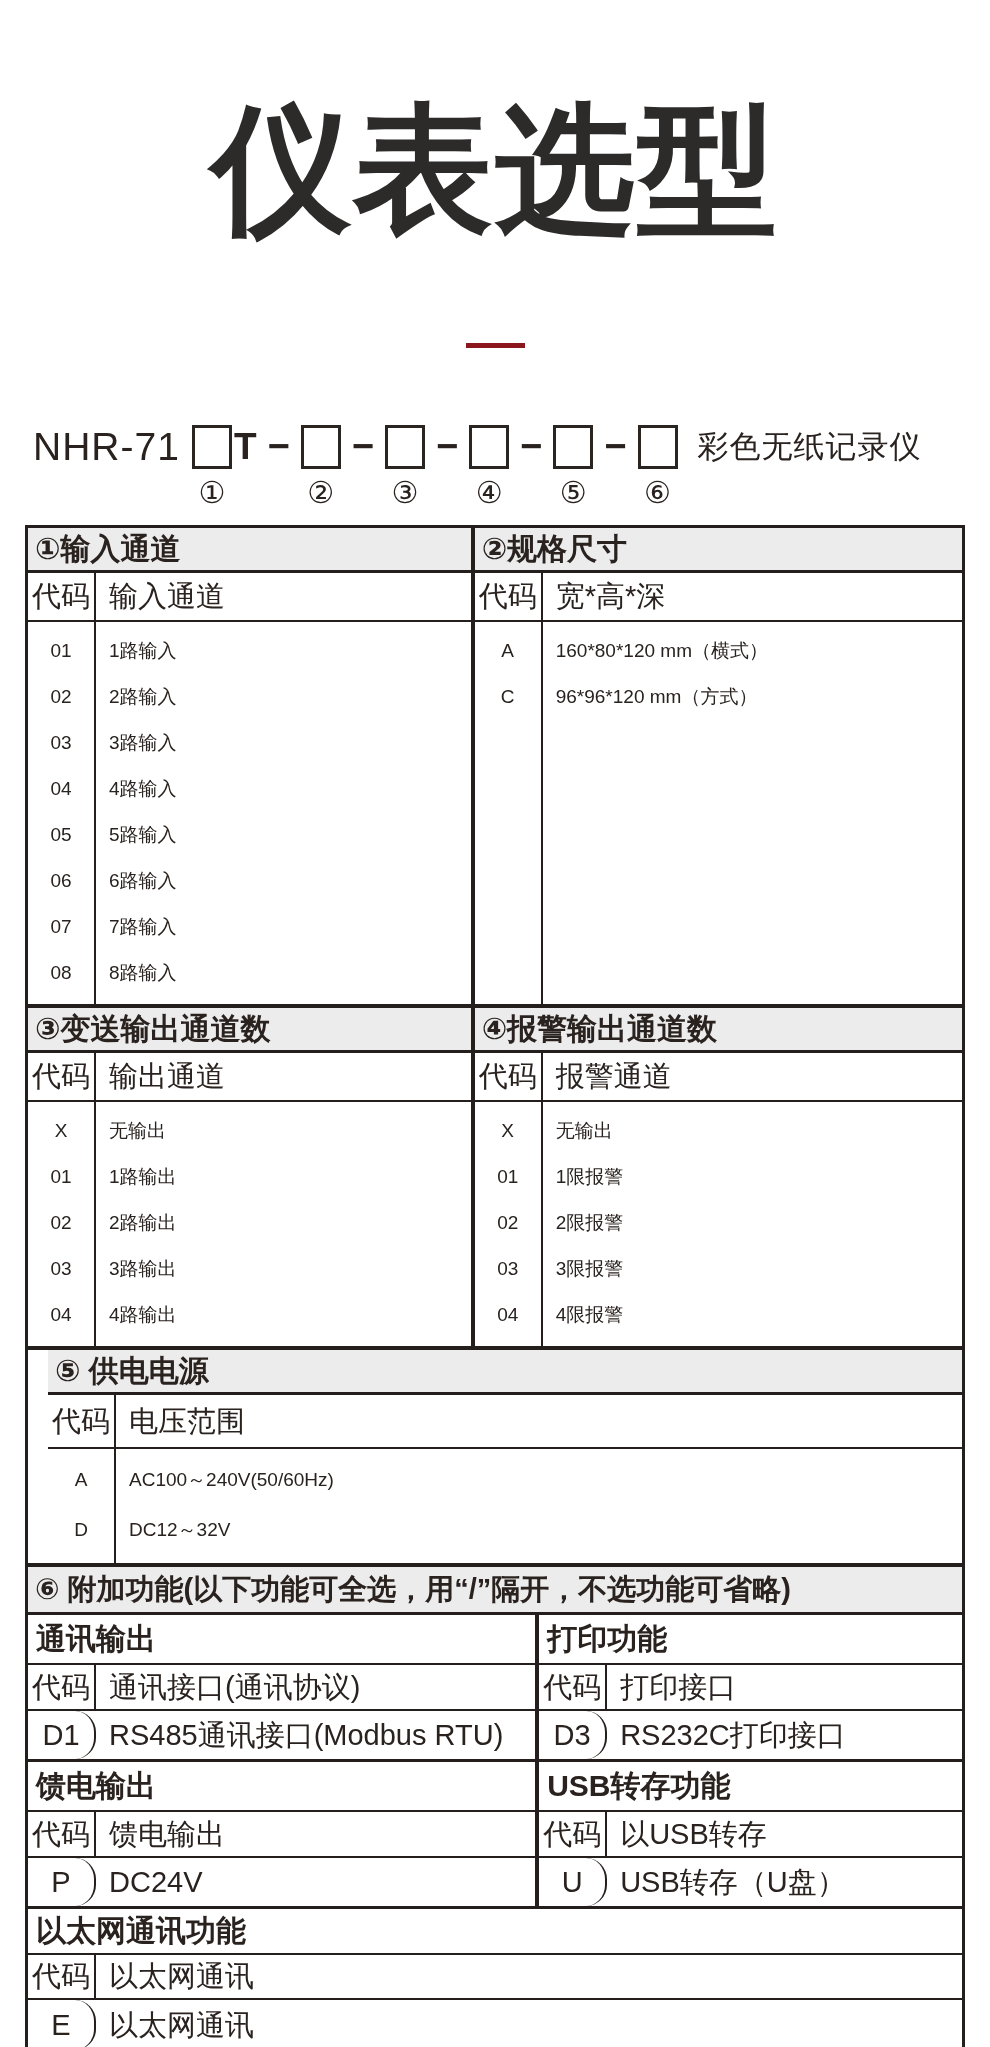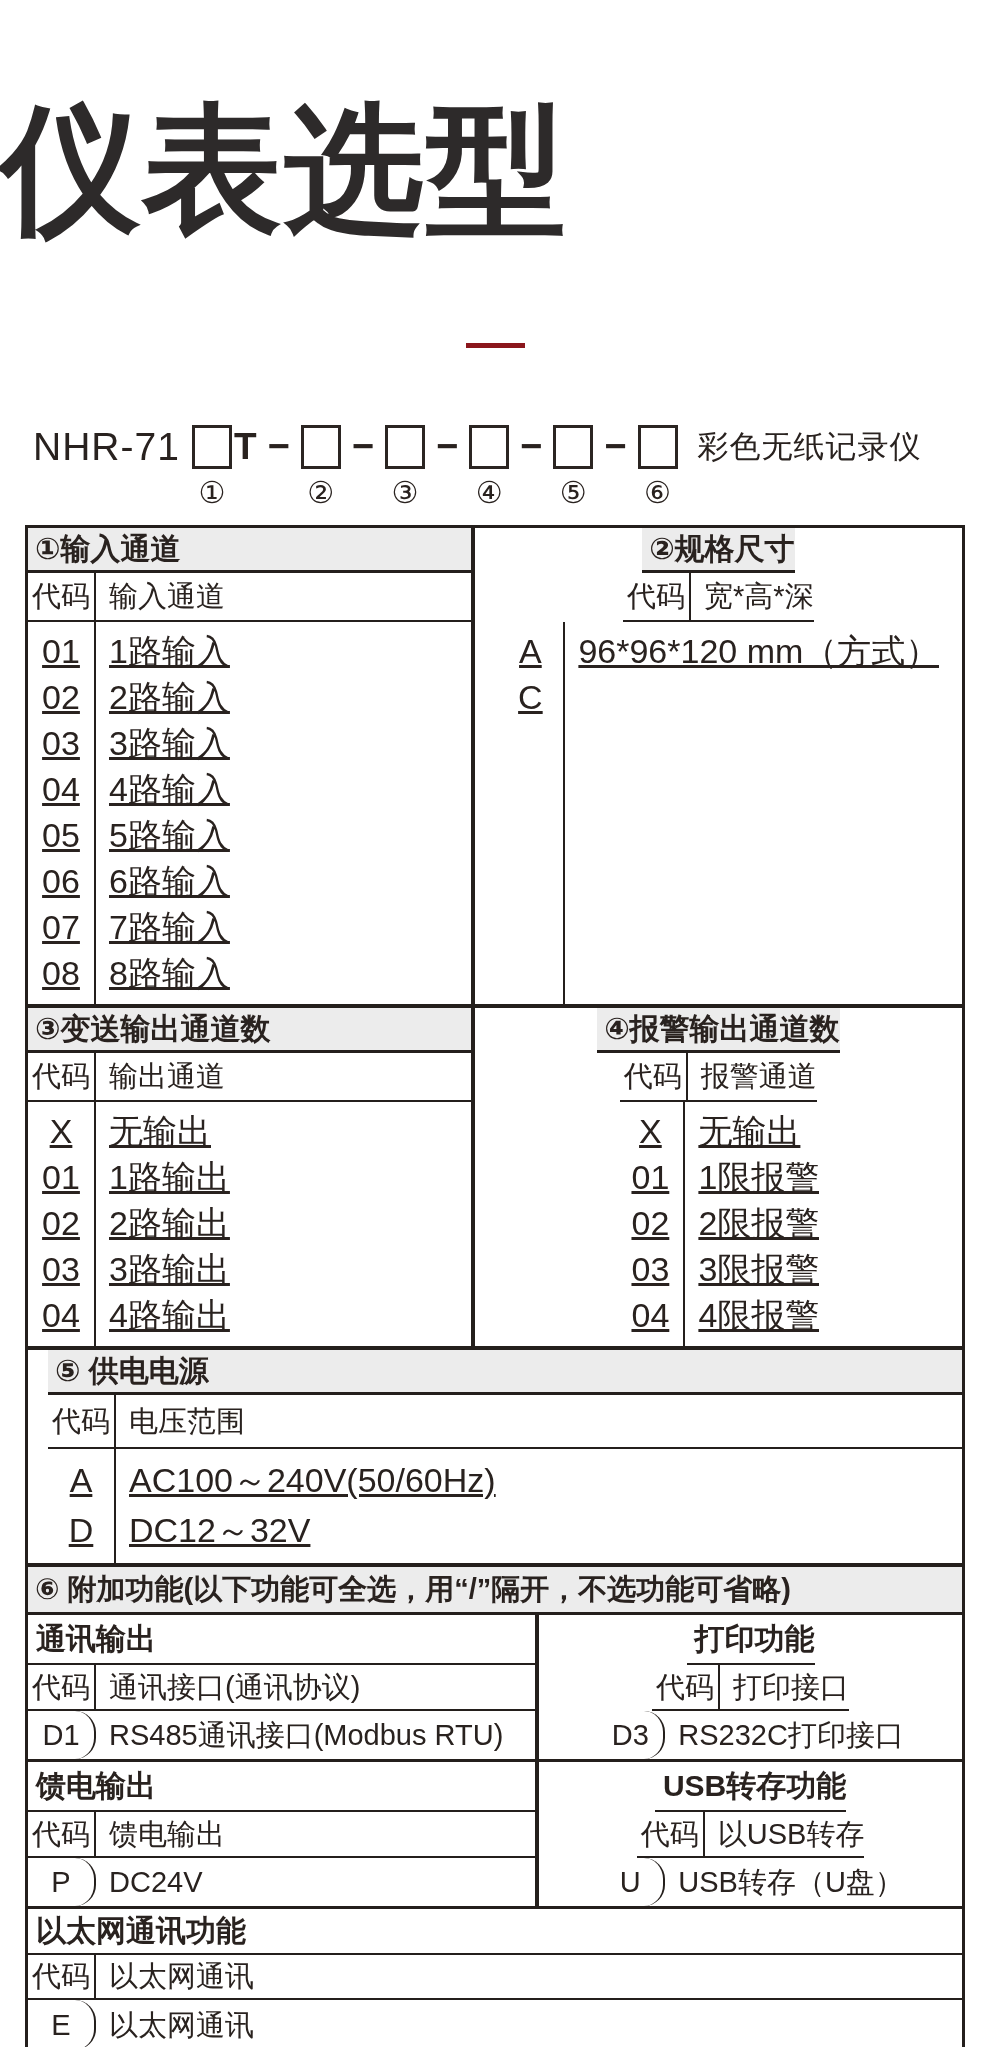--- a/index.html
+++ b/index.html
@@ -7,20 +7,21 @@
     width:990px;
     font-family:"Liberation Sans","DejaVu Sans",sans-serif;
     color:#29221f;
     -webkit-font-smoothing:antialiased;
   }
   .page{width:990px;position:relative;}
 
   
   .main-title{
     margin:96px 0 0 0;
+    text-align:center;
     font-size:140px;
     line-height:1.05;
     font-weight:bold;
     letter-spacing:2px;
     color:#2d2a2a;
   }
   .red-underline{
     width:59px;height:5px;
     margin:100px auto 0 auto;
     background:#8b161c;
@@ -45,21 +46,21 @@
   .m-suffix{font-size:31px;line-height:46px;margin-left:20px;letter-spacing:1px;}
 
   
   .tbl{
     margin:16px 25px 0 25px;
     border:3px solid #241f1c;
   }
   .pair{display:flex;border-bottom:4px solid #241f1c;}
   .half{display:flex;flex-direction:column;}
   .half-l{width:47.4%;border-right:4px solid #241f1c;justify-content:center;}
-  .half-r{flex:1;align-items:center;}
+  .half-r{flex:1;}
 
   .sec-head{
     background:#ececec;
     border-bottom:3px solid #241f1c;
     height:42px;line-height:42px;
     font-weight:bold;font-size:30px;
     padding-left:7px;white-space:nowrap;
   }
   .col-head{display:flex;border-bottom:2px solid #241f1c;height:47px;}
   .col-head .code-cell{line-height:47px;}
@@ -67,21 +68,21 @@
   .code-cell{
     width:66px;flex-shrink:0;
     border-right:2px solid #241f1c;
     text-align:center;font-size:29px;
   }
   .desc-cell{flex:1;padding-left:13px;font-size:29px;white-space:nowrap;overflow:hidden;}
 
   .data-area{display:flex;flex:1;}
   .data-area .code-cell{padding-top:6px;padding-bottom:8px;}
   .data-area .desc-cell{padding-top:6px;padding-bottom:8px;}
-  .data-area .cell-line{line-height:46px;font-size:34px;white-space:nowrap;text-decoration:underline;}
+  .data-area .cell-line{line-height:46px;font-size:19px;white-space:nowrap;}
 
   
   .sec-full{border-bottom:4px solid #241f1c;display:flex;flex-direction:column;padding-left:20px;}
   .sec-full .col-head{height:52px;}
   .sec-full .col-head .code-cell,.sec-full .col-head .desc-cell{line-height:52px;}
   .sec-full .data-area .cell-line{line-height:50px;}
 
   
   .sec6{display:flex;flex-direction:column;}
   .sec6-band{
@@ -214,20 +215,21 @@
         <div class="col-head">
           <div class="code-cell">代码</div>
           <div class="desc-cell">宽*高*深</div>
         </div>
         <div class="data-area">
           <div class="code-cell">
             <div class="cell-line">A</div>
             <div class="cell-line">C</div>
           </div>
           <div class="desc-cell">
+            <div class="cell-line">160*80*120 mm（横式）</div>
             <div class="cell-line">96*96*120 mm（方式）</div>
           </div>
         </div>
       </div>
     </div>
 
     <div class="pair">
       <div class="half half-l">
         <div class="sec-head">③变送输出通道数</div>
         <div class="col-head">

